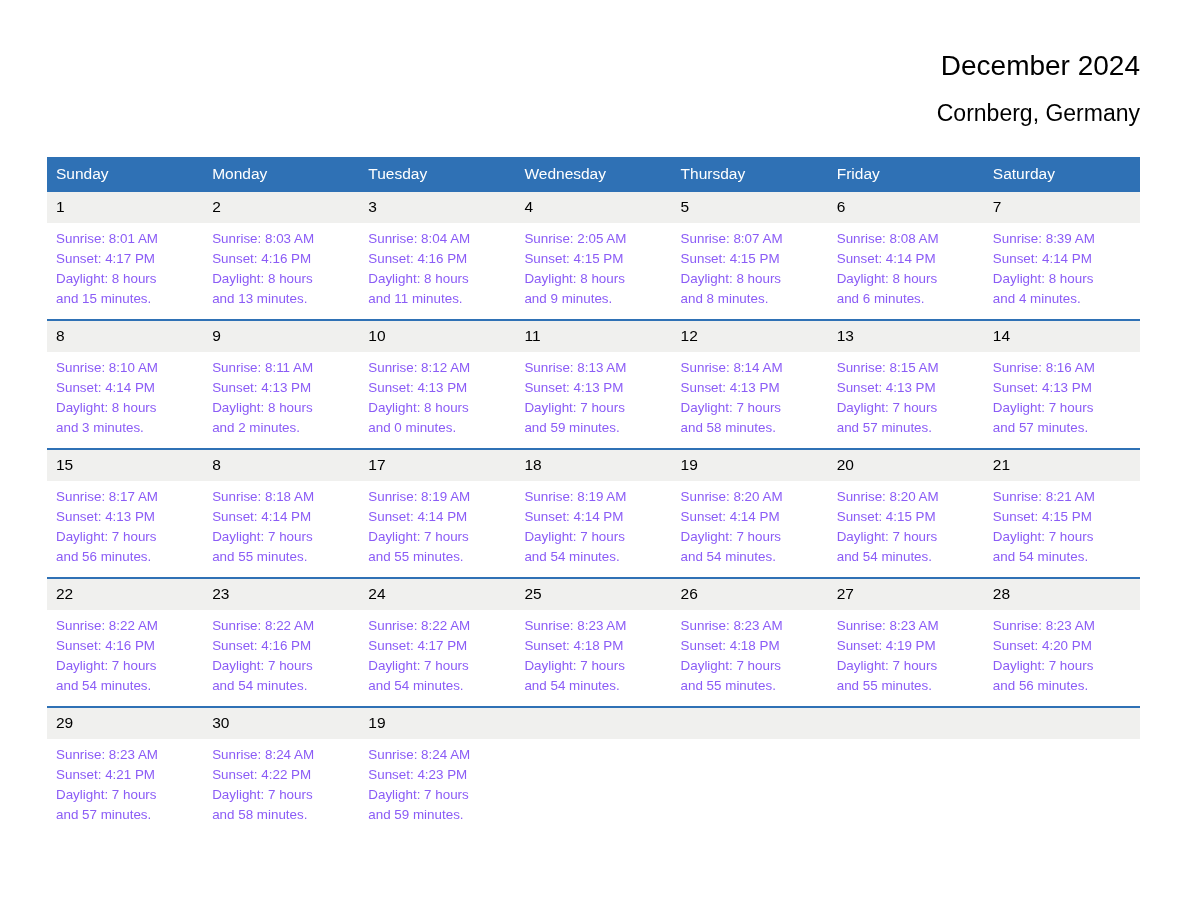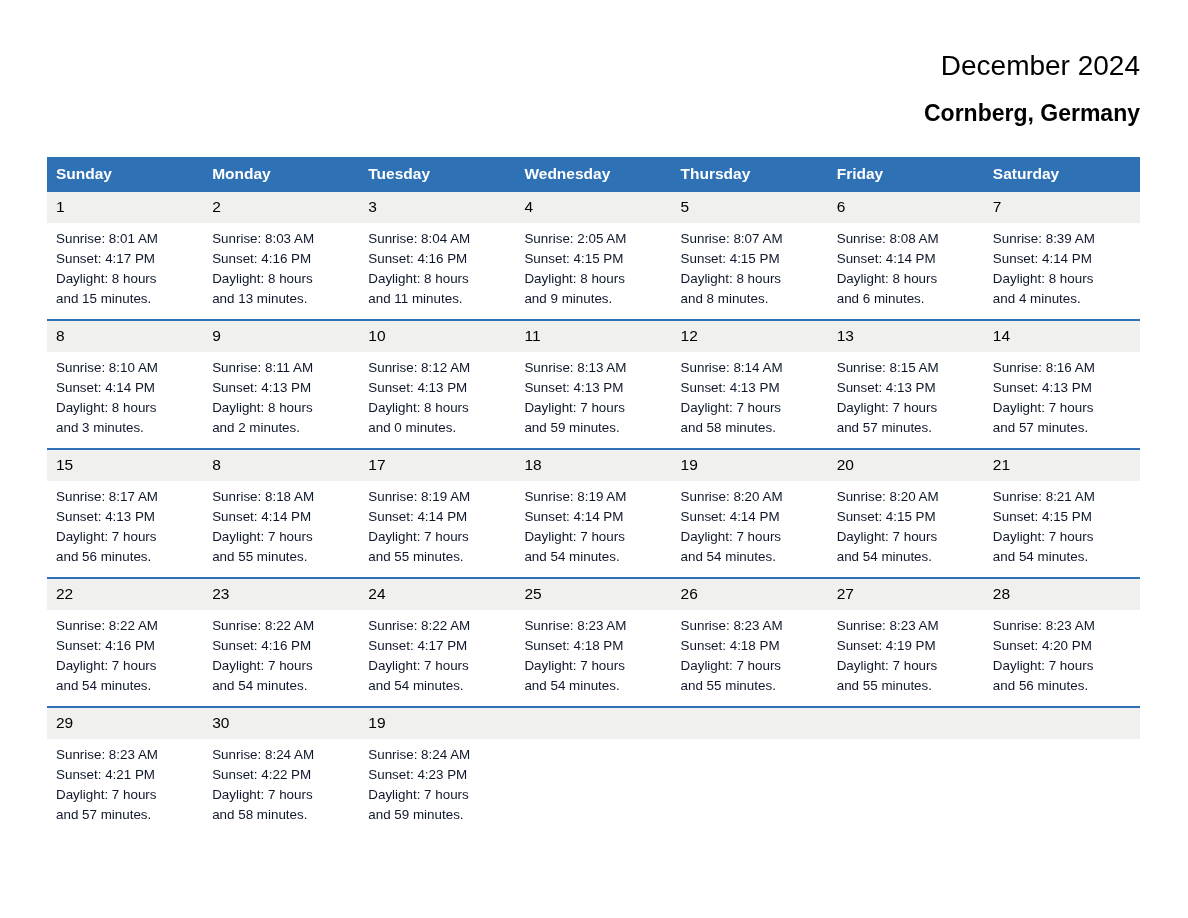--- a/index.html
+++ b/index.html
@@ -81,41 +81,41 @@
   .cal-title {
     font-size: 28px;
     line-height: 52px;
     font-weight: 400;
     color: #000000;
     white-space: nowrap;
   }
   .cal-subtitle {
     font-size: 23px;
     line-height: 30px;
-    font-weight: 700;
+    font-weight: 400;
     color: #000000;
     margin-top: 6px;
     white-space: nowrap;
   }
 
   
   .calendar {
     position: absolute;
     left: 47px;
     top: 157px;
     width: 1093px;
     border-collapse: collapse;
     table-layout: fixed;
   }
 
   .calendar th {
     background: #2f71b5;
     color: #ffffff;
     font-size: 15.5px;
-    font-weight: 700;
+    font-weight: 400;
     text-align: left;
     padding: 8px 0 9px 9px;
     border: 0;
     height: 17px;
   }
 
   .calendar td {
     vertical-align: top;
     padding: 0;
     border: 0;
@@ -140,21 +140,21 @@
     height: 18px;
   }
   .cell-empty .daynum {
     color: transparent;
   }
 
   .details {
     padding: 6px 10px 10px 9px;
     font-size: 13.4px;
     line-height: 20px;
-    color: #0f172a;
+    color: #8b5cf6;
   }
   .details div {
     white-space: nowrap;
   }
 </style>
 </head>
 <body>
 
 <div class="page">
 

